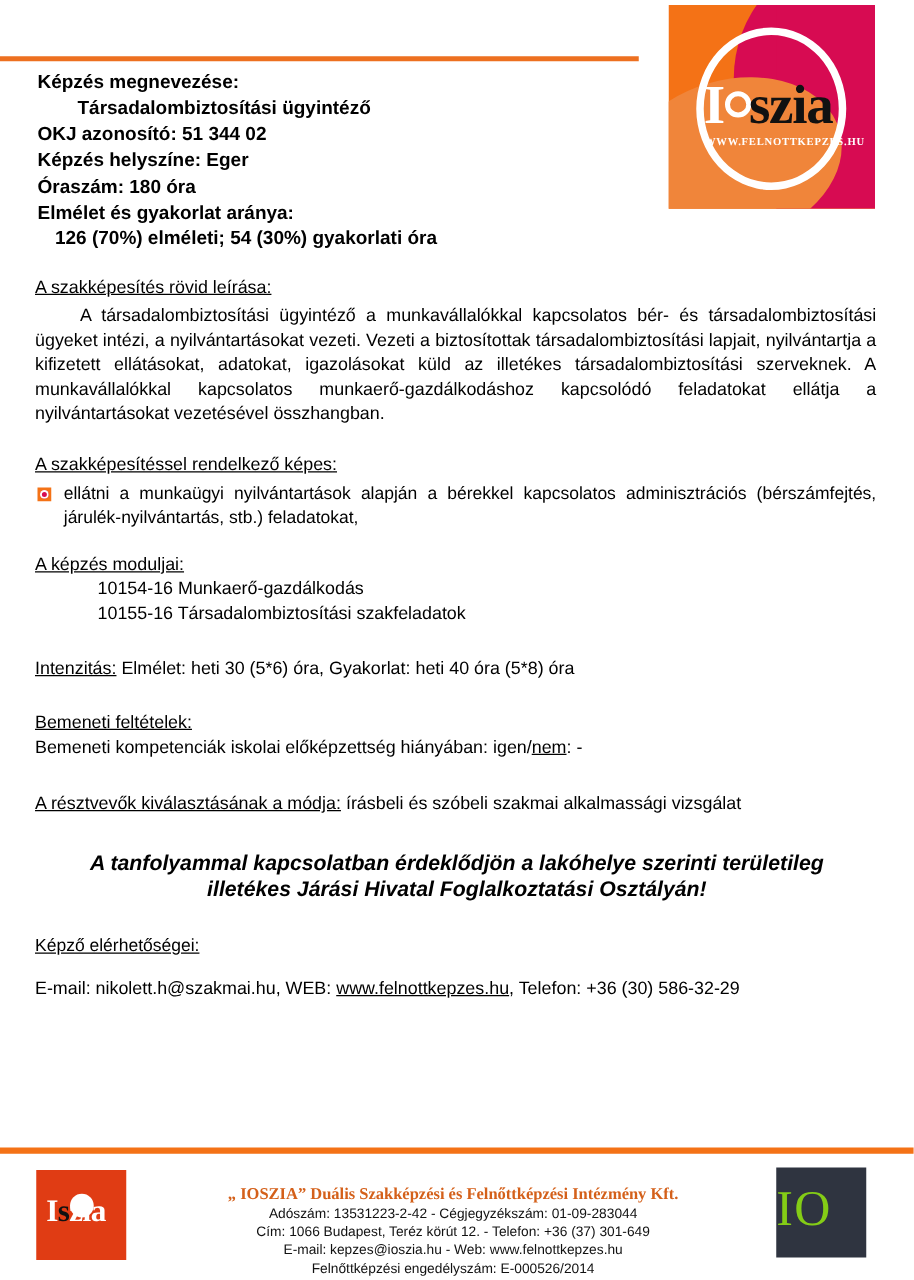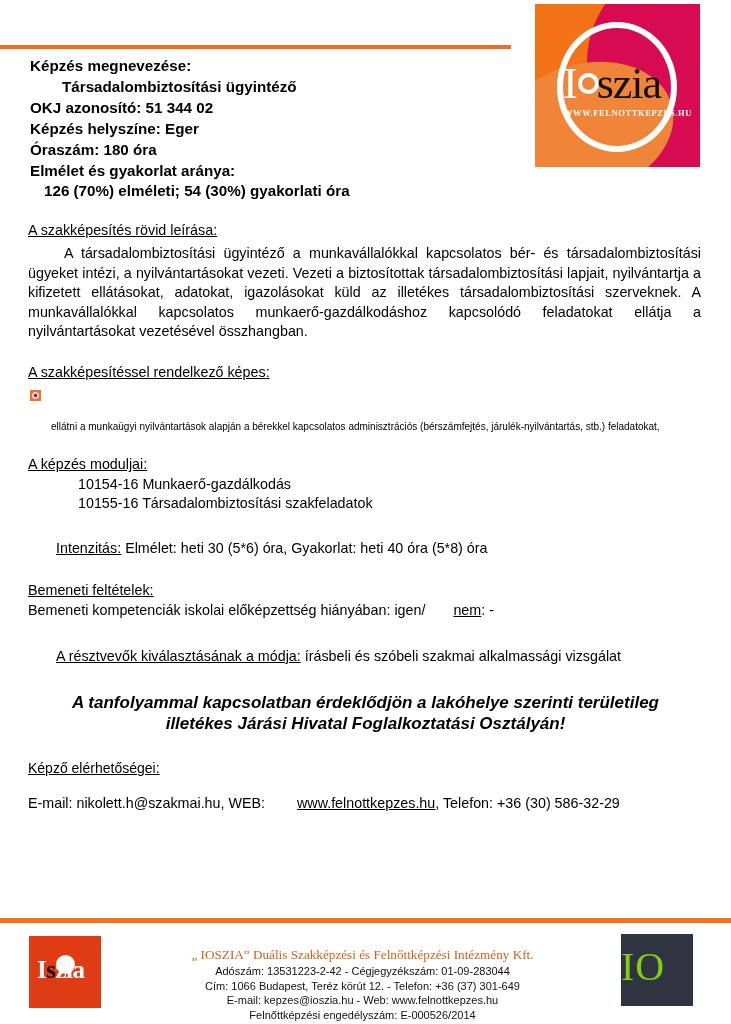--- a/index.html
+++ b/index.html
@@ -89,21 +89,21 @@
     border: 6px solid #ffffff;
     border-radius: 50%;
     box-sizing: border-box;
   }
   .logo-top .wordmark {
     position: absolute;
     left: 28px;
     top: 58px;
     font-family: "Liberation Serif", serif;
     font-size: 44px;
-    font-weight: normal;
+    font-weight: bold;
     letter-spacing: -1px;
     line-height: 1;
     color: #111111;
   }
   .logo-top .wordmark .i-white { color: #ffffff; }
   .logo-top .wordmark .o-circ {
     display: inline-block;
     width: 21px;
     height: 21px;
     border: 4px solid #ffffff;
@@ -176,24 +176,23 @@
     content: "";
     position: absolute;
     left: 2px; top: 2px;
     width: 7px; height: 7px;
     border-radius: 50%;
     background: #D70B52;
     box-shadow: inset 0 0 0 1.5px #ffffff;
   }
   .bullet-text {
     flex: 1 1 auto;
-    font-size: 10px;
+    font-size: 14px;
     line-height: 19.6px;
     text-align: justify;
-    margin-top: 32px;
   }
 
   .module-line {
     margin-left: 78px;
     font-size: 14.3px;
     line-height: 19.6px;
   }
 
   .spacer-sm { height: 13px; }
   .spacer-md { height: 19px; }
@@ -211,21 +210,21 @@
     margin-left: 28px;
     margin-top: 26px;
     font-size: 14px;
     text-decoration: underline;
   }
   .contact-line {
     margin-left: 28px;
     margin-top: 19px;
     font-size: 14.3px;
   }
-  .u { text-decoration: underline; margin-left: 28px; }
+  .u { text-decoration: underline; }
 
   
   .footer-rule {
     position: absolute;
     left: 0;
     top: 918px;
     width: 731px;
     height: 5px;
     background: #F47216;
   }
@@ -295,21 +294,21 @@
   .footer-text {
     position: absolute;
     left: 110px;
     top: 23px;
     width: 505px;
     text-align: center;
   }
   .footer-company {
     font-family: "Liberation Serif", serif;
     font-size: 13.2px;
-    font-weight: normal;
+    font-weight: bold;
     color: #D4601A;
     line-height: 18px;
   }
   .footer-line {
     font-size: 11px;
     line-height: 14.6px;
     color: #111111;
   }
 </style>
 </head>

